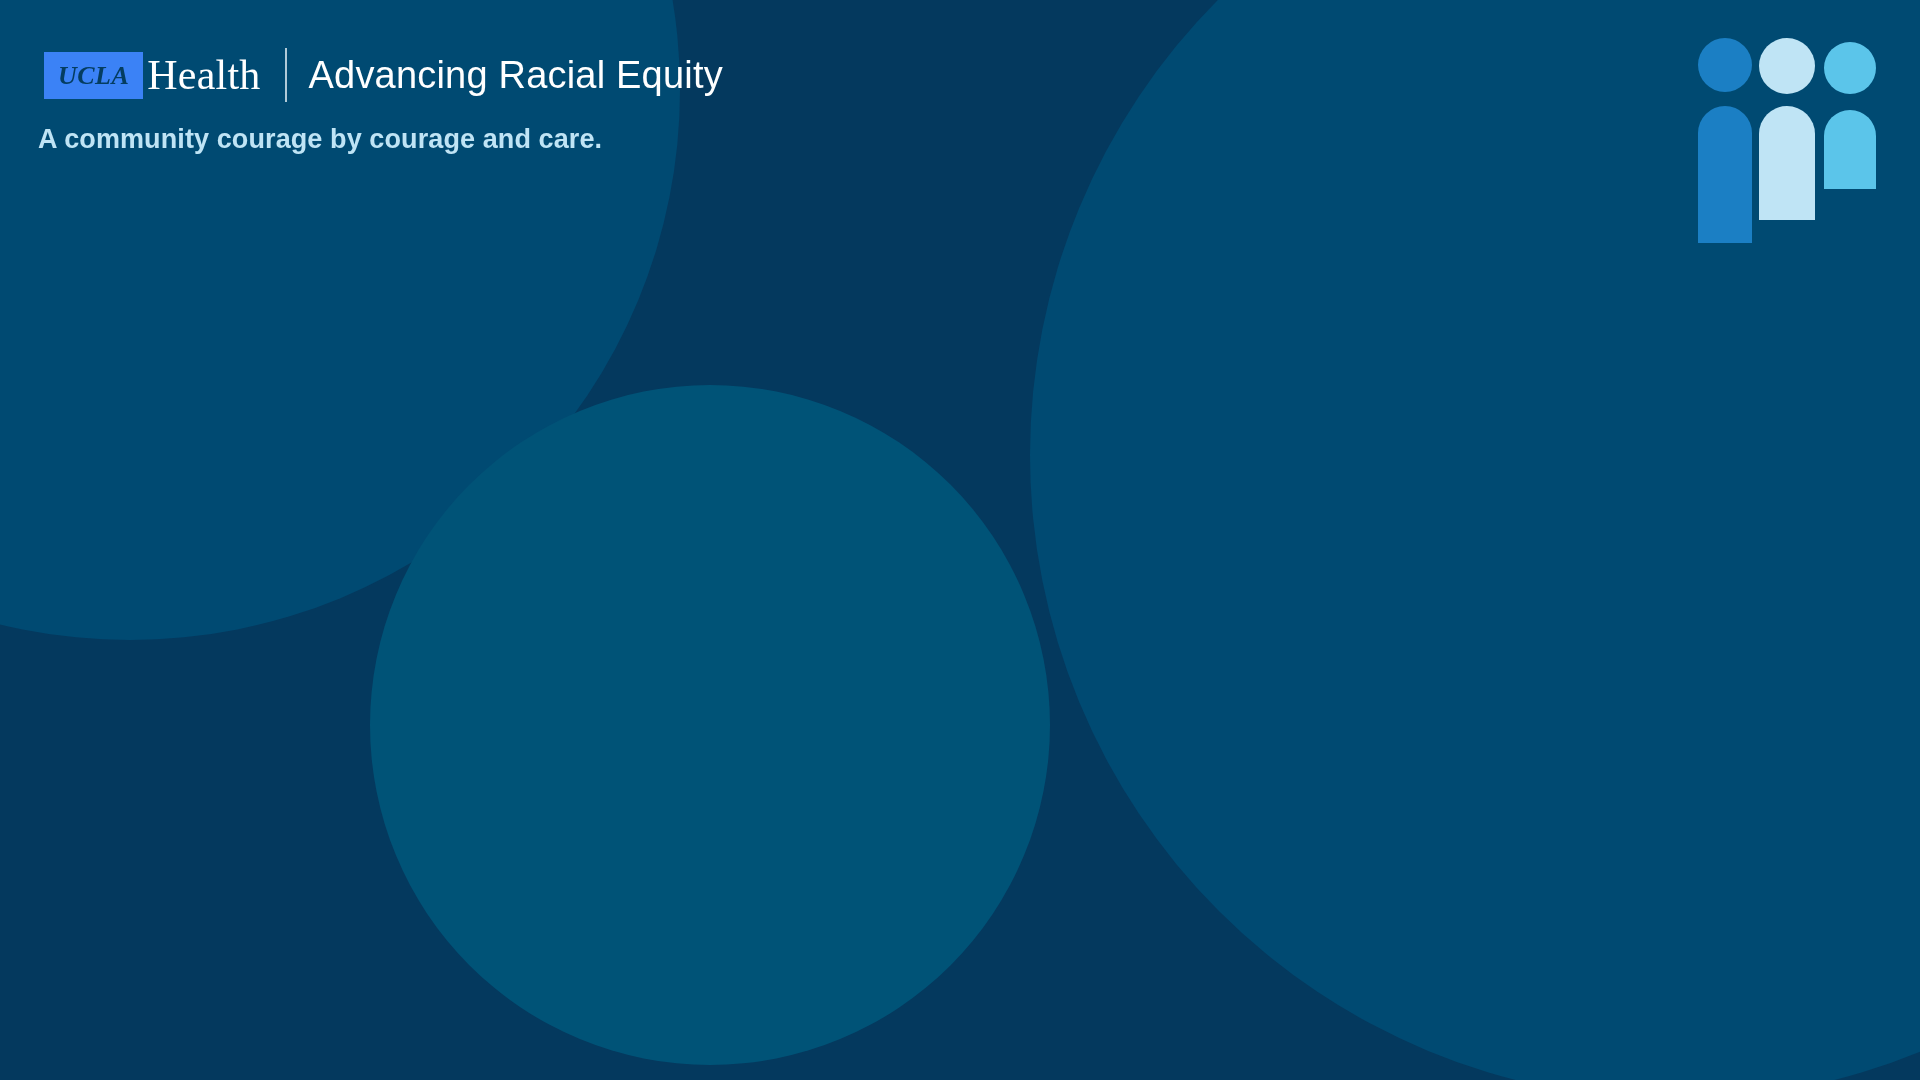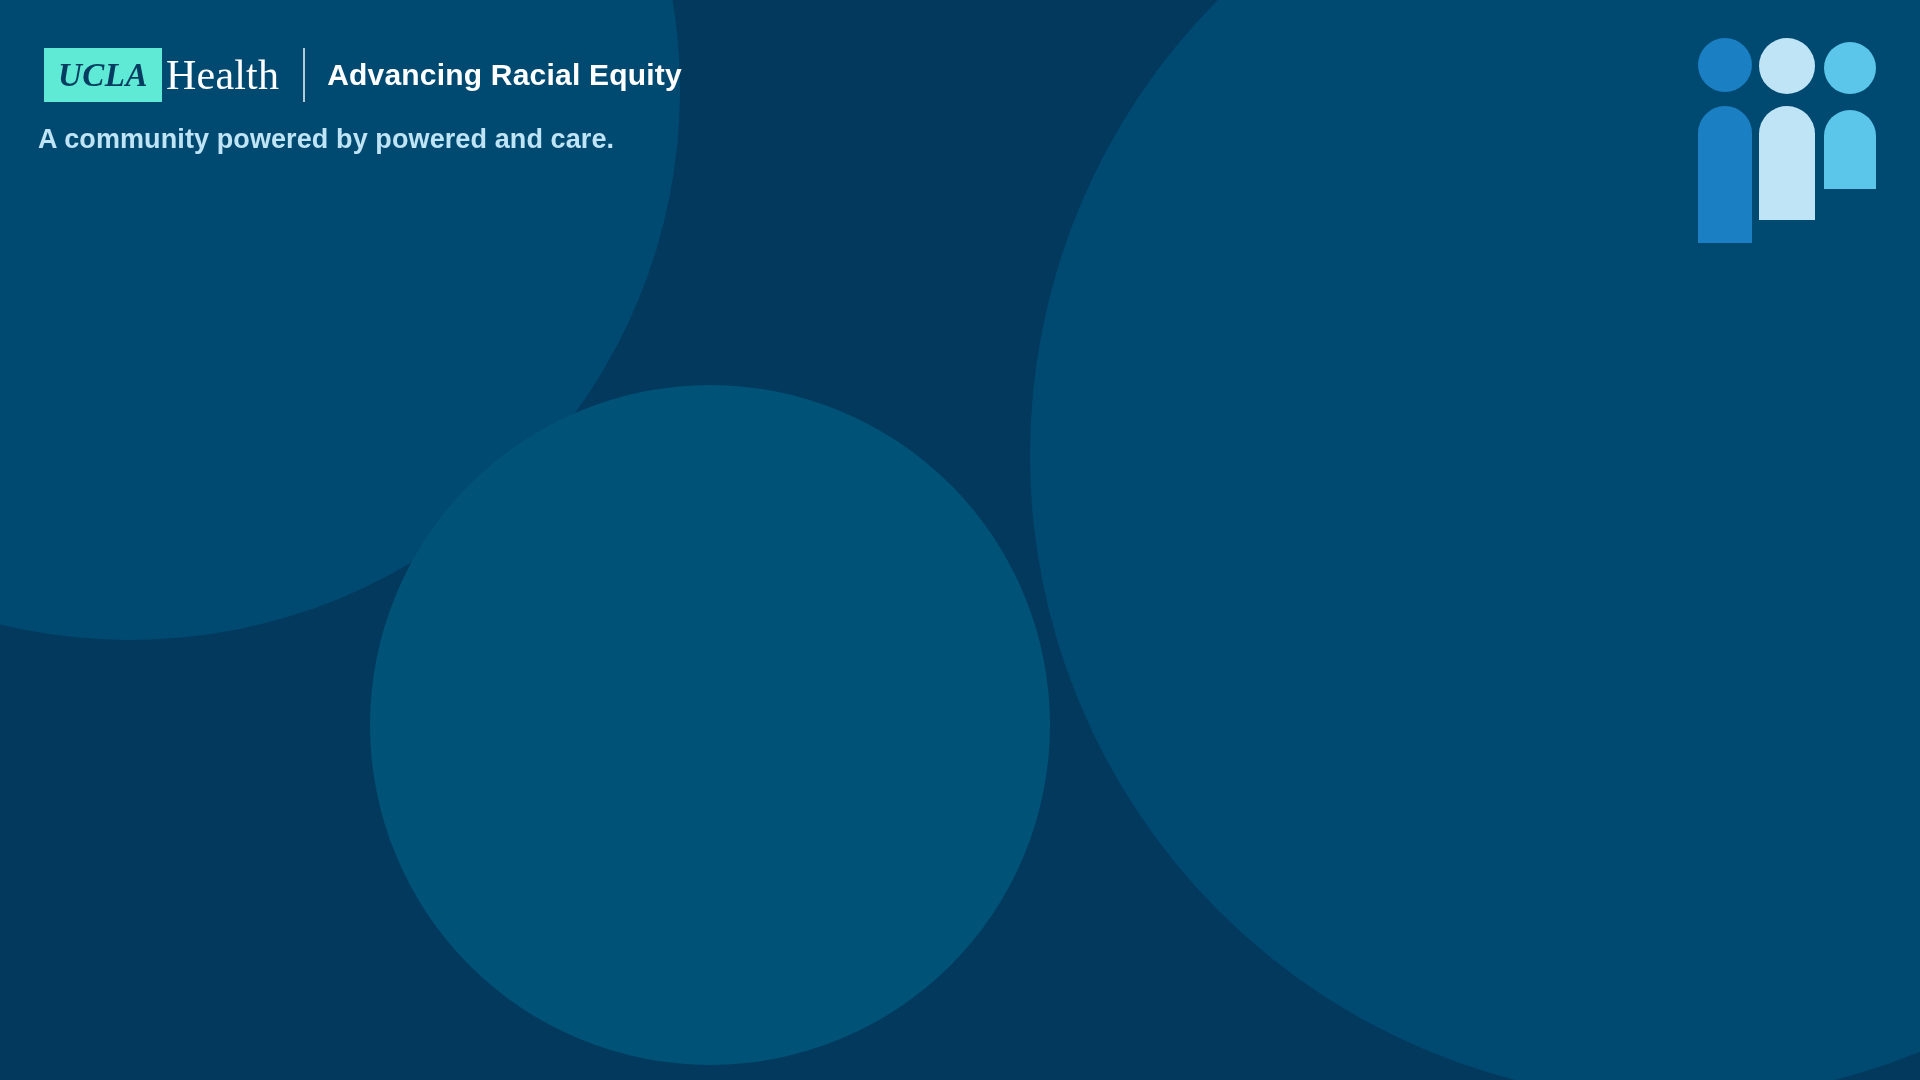--- a/index.html
+++ b/index.html
@@ -54,26 +54,26 @@
   
   #brand-bar {
     position: absolute;
     left: 44px;
     top: 46px;
     display: flex;
     align-items: center;
     height: 58px;
   }
   #ucla-mark {
-    background: #5eead4;
+    background: #3b82f6;
     color: #043d61;
     font-family: "Liberation Serif", serif;
     font-style: italic;
     font-weight: bold;
-    font-size: 33px;
+    font-size: 26px;
     letter-spacing: 0.5px;
     line-height: 1;
     padding: 11px 14px 10px 14px;
     display: inline-block;
   }
   #health-word {
     color: #ffffff;
     font-family: "Liberation Serif", serif;
     font-size: 42px;
     line-height: 1;
@@ -83,22 +83,22 @@
   #brand-divider {
     width: 2px;
     height: 54px;
     background: #cfe0ea;
     margin: 0 22px 0 24px;
     opacity: .85;
   }
   #program-title {
     color: #ffffff;
     font-family: "Liberation Sans", sans-serif;
-    font-weight: 700;
-    font-size: 30px;
+    font-weight: 400;
+    font-size: 38px;
     line-height: 1;
     letter-spacing: 0.2px;
     white-space: nowrap;
   }
 
   #tagline {
     position: absolute;
     left: 38px;
     top: 124px;
     color: #bfe4f5;
@@ -130,21 +130,21 @@
     <div class="bg-circle" id="circle-center"></div>
   </div>
 
   <div id="brand-bar">
     <span id="ucla-mark">UCLA</span>
     <span id="health-word">Health</span>
     <span id="brand-divider"></span>
     <span id="program-title">Advancing Racial Equity</span>
   </div>
 
-  <div id="tagline">A community powered by powered and care.</div>
+  <div id="tagline">A community courage by courage and care.</div>
 
   <div id="people-icon">
     <svg width="180" height="210" viewBox="0 0 180 210" xmlns="http://www.w3.org/2000/svg">
 
       <g>
         <circle cx="27" cy="32" r="27" fill="#1b7fc4"></circle>
         <path d="M0 100 a27 27 0 0 1 54 0 V210 H0 Z" fill="#1b7fc4"></path>
       </g>
 
       <g>

